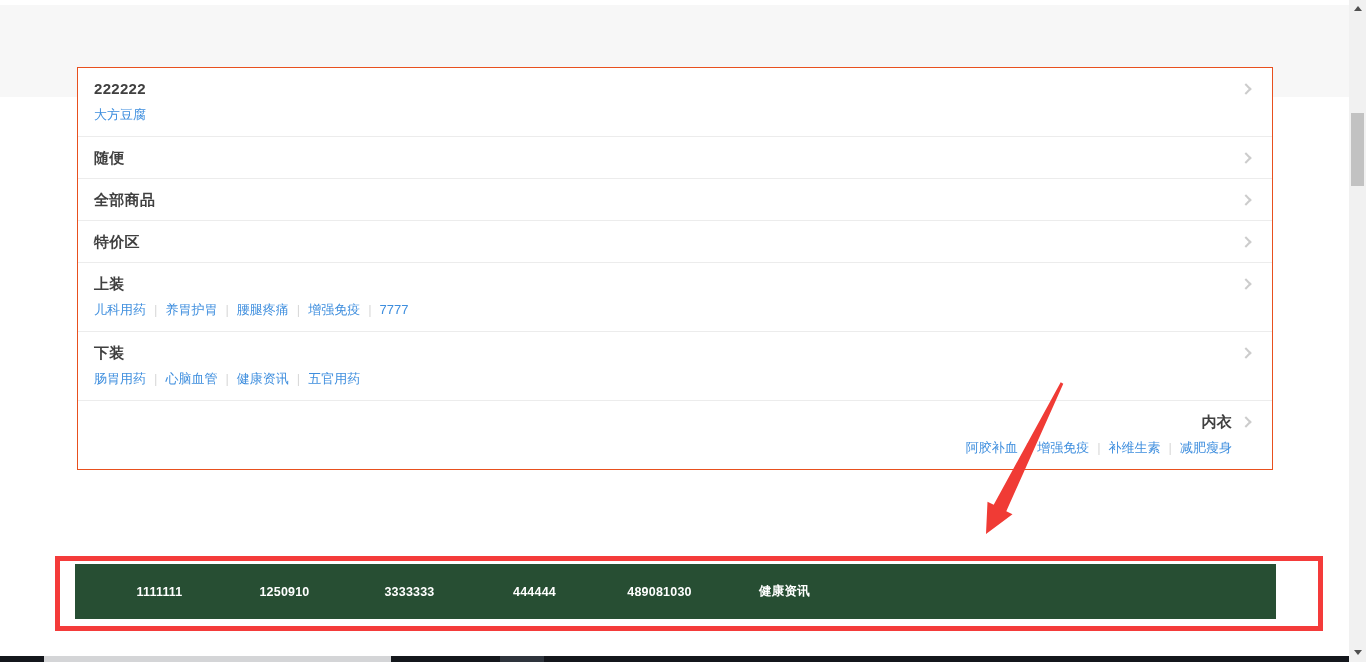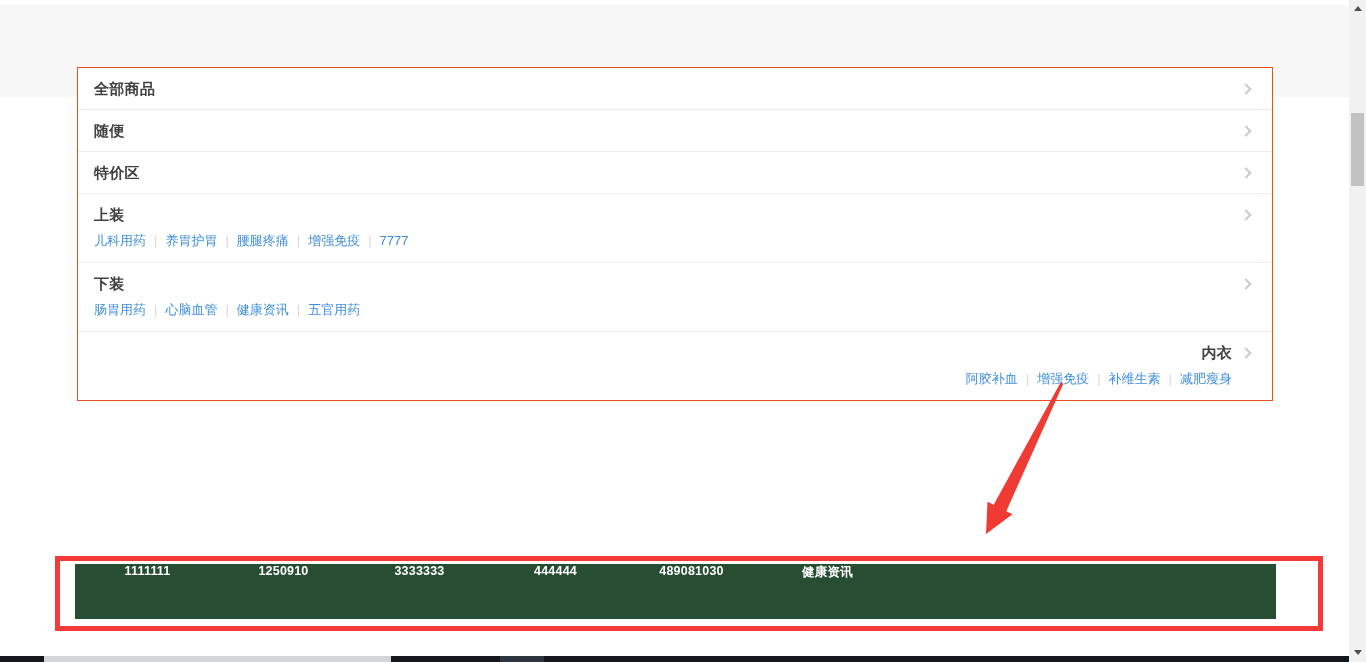--- a/index.html
+++ b/index.html
@@ -21,21 +21,21 @@
     letter-spacing: 0.3px; cursor: pointer; display: inline-block; }
   .cat-sublinks { margin-top: 8px; font-size: 13px; line-height: 17px; }
   .cat-link { color: #3e8ede; text-decoration: none; cursor: pointer; }
   .sub-sep { color: #d9d9d9; margin: 0 8px; }
   .chevron { position: absolute; right: 22px; top: 17px; width: 8px; height: 8px;
     border-top: 2px solid #cccccc; border-right: 2px solid #cccccc;
     transform: rotate(45deg); cursor: pointer; }
 
   
   .footer-bar { position: absolute; left: 75px; top: 564px; width: 1201px; height: 55px;
-    background: #274e33; display: flex; padding-left: 10px; gap: 11px; }
+    background: #274e33; display: flex; align-items: center; padding-left: 22px; }
   .footer-item { width: 125px; text-align: center; color: #ffffff; font-size: 12.5px;
     font-weight: bold; cursor: pointer; letter-spacing: 0.2px; }
 
   
   .annotation-rect { position: absolute; left: 55px; top: 556px; width: 1268px; height: 75px;
     border: 5px solid #f43b3a; pointer-events: none; z-index: 30; }
   .annotation-arrow { position: absolute; left: 0; top: 0; width: 1366px; height: 662px;
     pointer-events: none; z-index: 31; }
 
   
@@ -61,29 +61,33 @@
     background: #2e343c; }
 </style>
 </head>
 <body>
 
 <div class="page">
 
   <div class="top-band"></div>
 
   <div class="category-panel" id="category-panel">
+  <div class="cat-row has-subs">
+    <div class="cat-title">222222</div>
+    <span class="chevron"></span>
+  <div class="cat-sublinks"><a class="cat-link">大方豆腐</a></div></div>
 
 
   <div class="cat-row">
-    <div class="cat-title">全部商品</div>
+    <div class="cat-title">随便</div>
     <span class="chevron"></span>
   </div>
 
   <div class="cat-row">
-    <div class="cat-title">随便</div>
+    <div class="cat-title">全部商品</div>
     <span class="chevron"></span>
   </div>
 
   <div class="cat-row">
     <div class="cat-title">特价区</div>
     <span class="chevron"></span>
   </div>
 
 
   <div class="cat-row has-subs">

